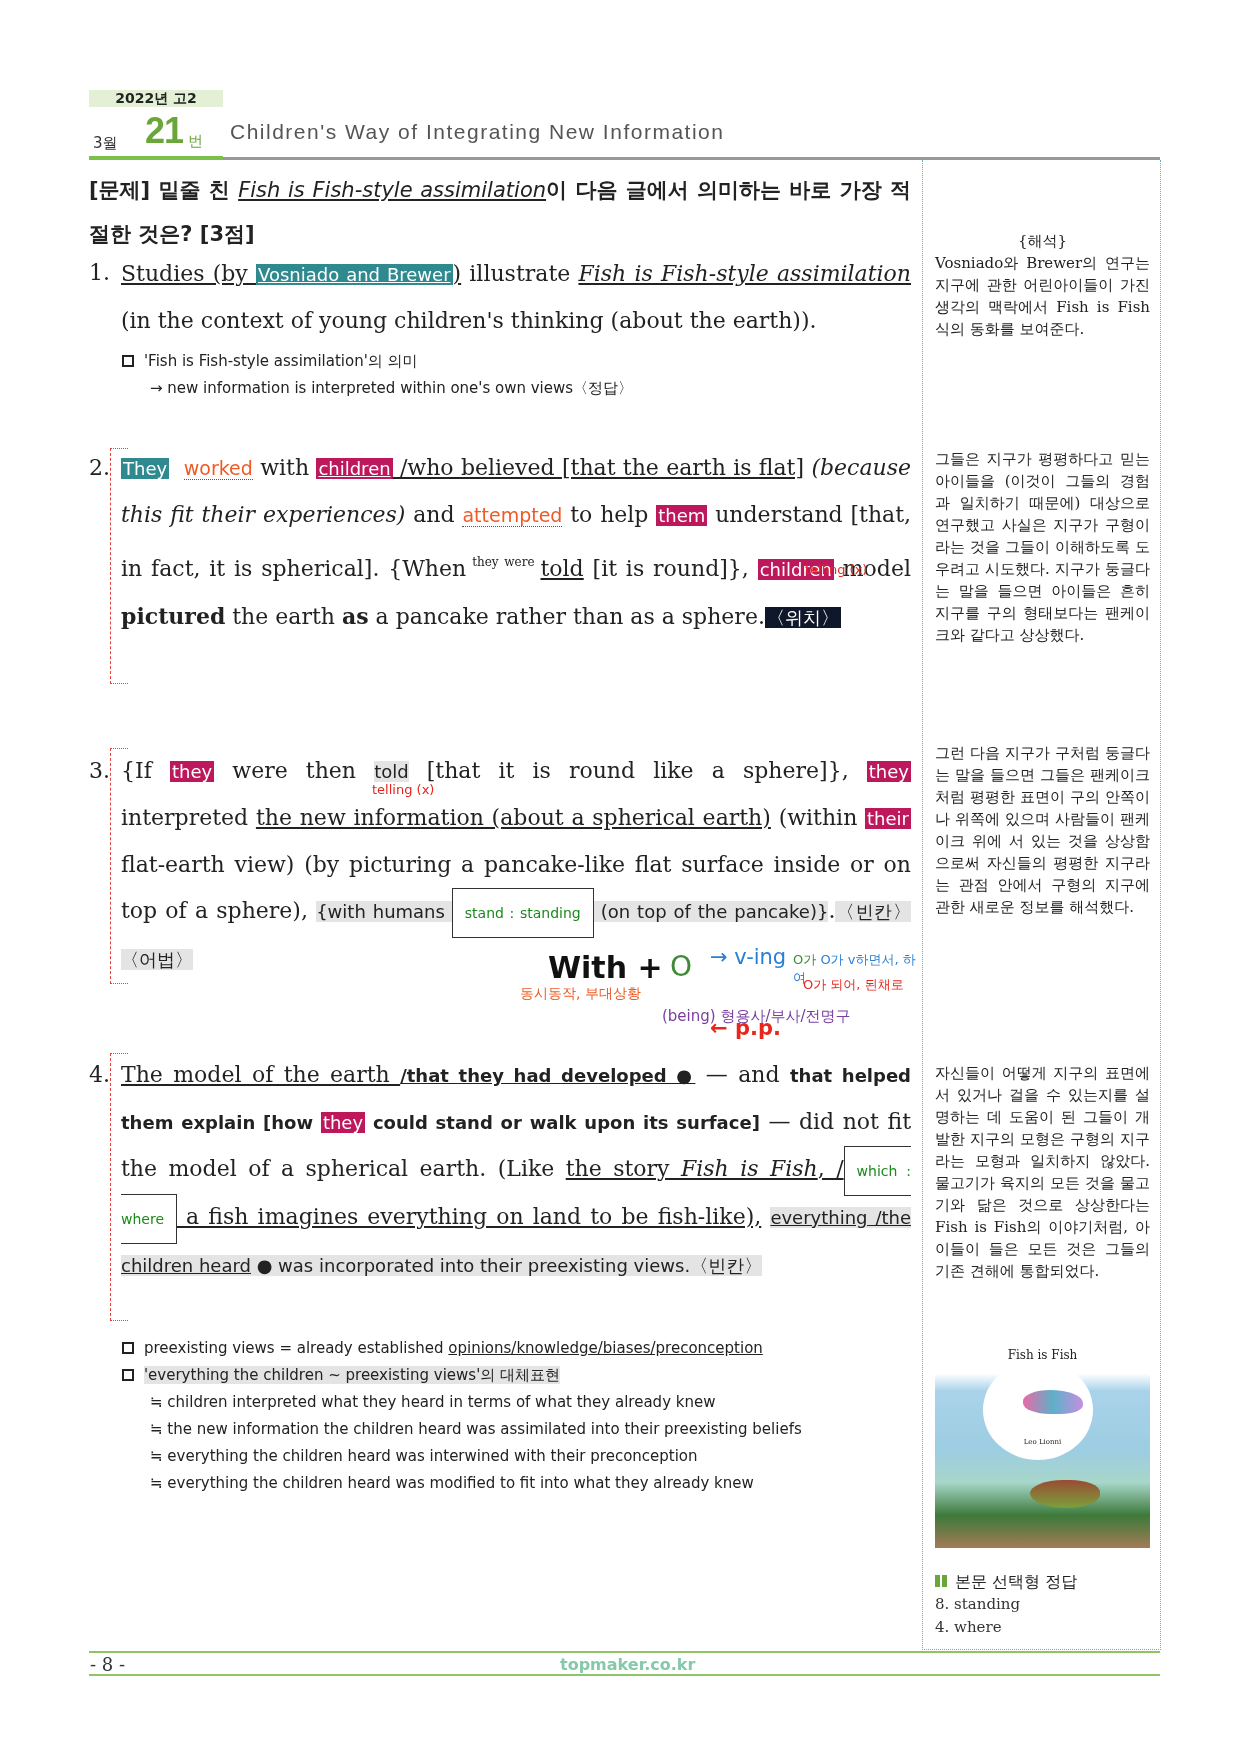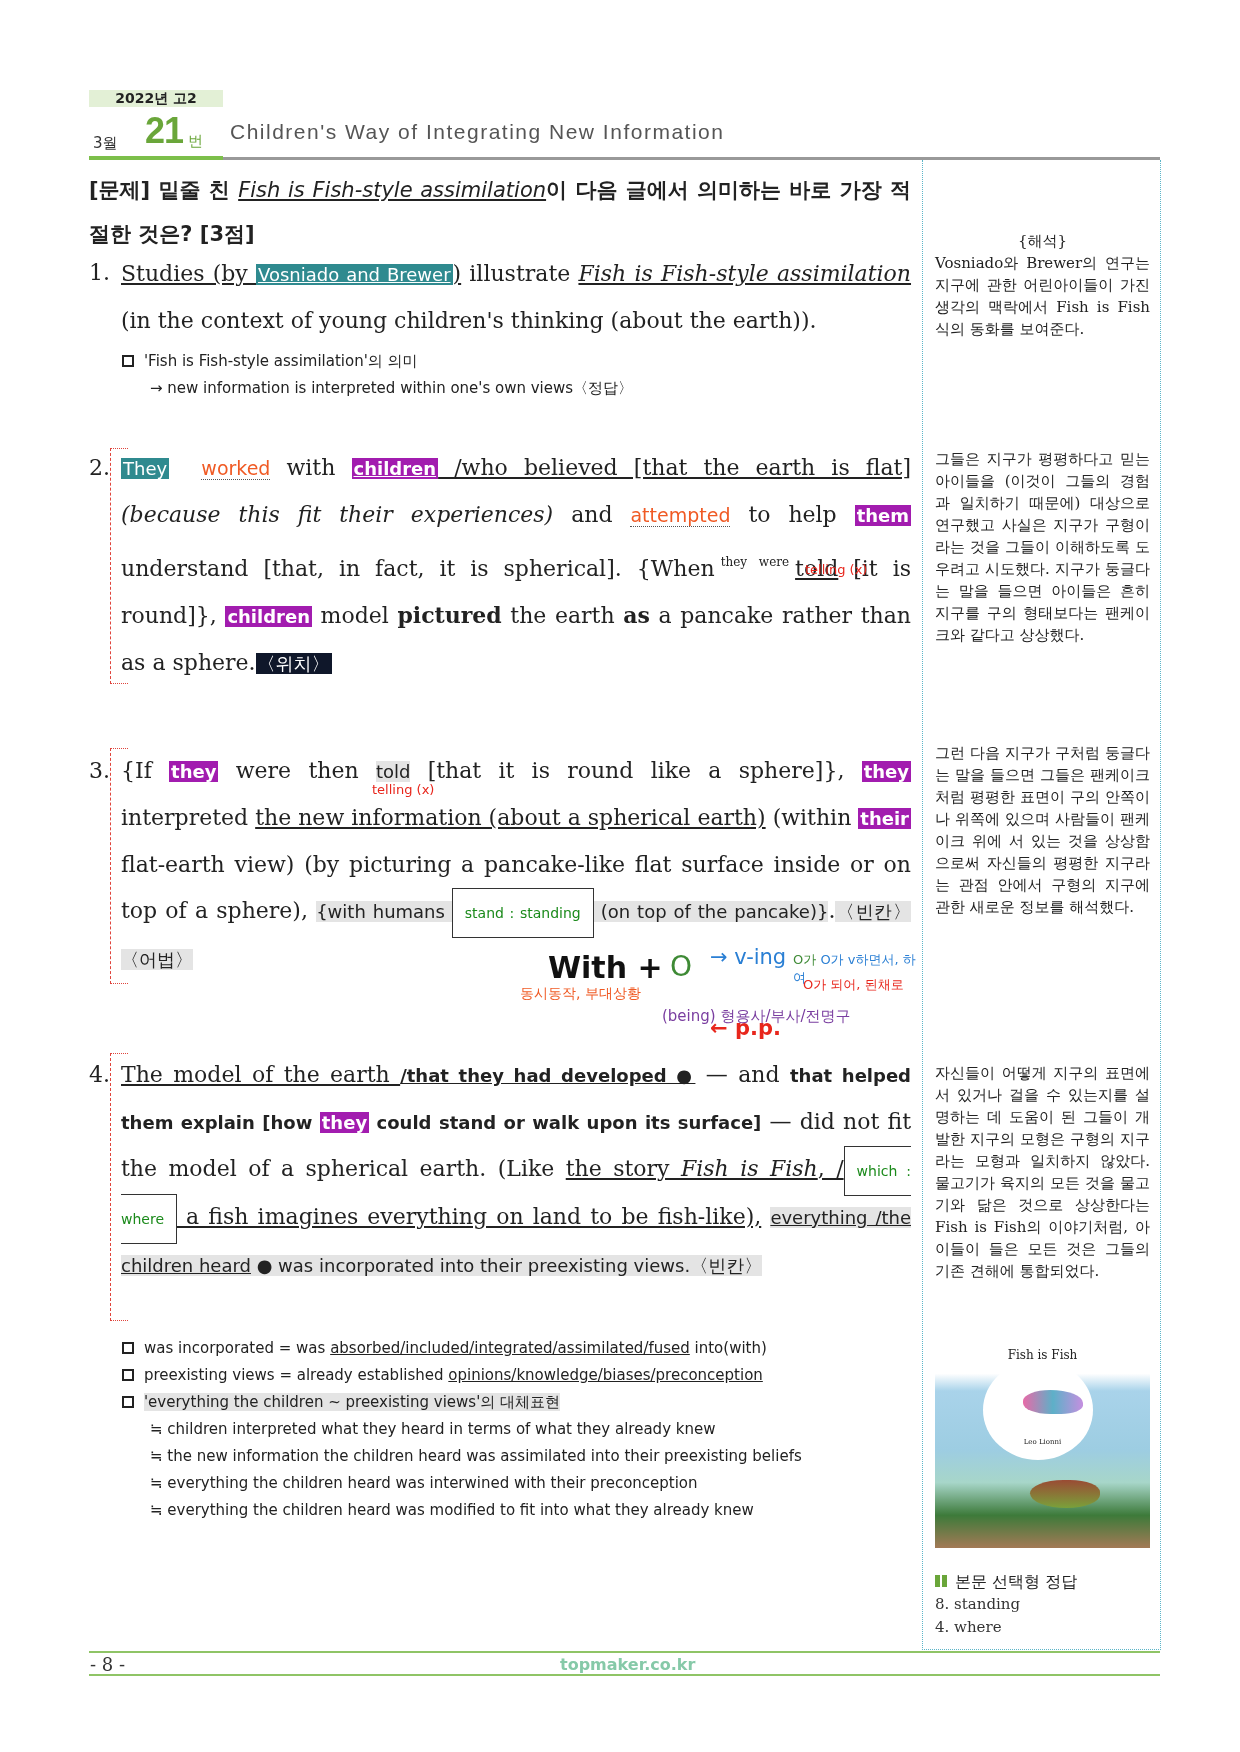--- a/index.html
+++ b/index.html
@@ -22,21 +22,21 @@
   .q { font: bold 21px/44px "DejaVu Sans", sans-serif; color: #222; top: 168px; text-align: justify; }
   .q .u { font-style: italic; text-decoration: underline; font-weight: normal; font-family: "DejaVu Sans", sans-serif; }
 
   .para { font: 22px/46px "DejaVu Serif", serif; color: #222; text-align: justify; }
   .num { position: absolute; left: 89px; font: 22px "DejaVu Serif", serif; }
   .bracket { position: absolute; left: 110px; width: 18px; border-left: 1px dashed #e0443c; }
   .bracket::before { content: ""; position: absolute; left: -1px; top: 0; width: 18px; border-top: 1px dotted #e0443c; }
   .bracket::after { content: ""; position: absolute; left: -1px; bottom: 0; width: 18px; border-top: 1px dotted #e0443c; }
 
   .hl-teal { background: #2f8a8f; color: #fff; font-family: "DejaVu Sans", sans-serif; font-size: 18px; padding: 0 2px; }
-  .hl-blue { background: #a21caf; color: #fff; font-family: "DejaVu Sans", sans-serif; font-size: 18px; padding: 0 2px; font-weight: bold; }
+  .hl-blue { background: #be185d; color: #fff; font-family: "DejaVu Sans", sans-serif; font-size: 18px; padding: 0 2px; }
   .orange { color: #f05a24; font-family: "DejaVu Sans", sans-serif; font-size: 19px; border-bottom: 1px dotted #555; }
   .hand { font-family: "DejaVu Sans", sans-serif; font-size: 18px; }
   .gray-bg { background: #e4e4e4; }
   .und { text-decoration: underline; }
   .ital { font-style: italic; }
   .redtag { background: #0f172a; color: #fff; font-family: "DejaVu Sans", sans-serif; font-size: 18px; padding: 0 2px; }
   .sup { font-size: 12px; vertical-align: 10px; margin: 0 6px; }
   .telling { position: absolute; font: 13px "DejaVu Sans", sans-serif; color: #e8261c; }
   .boxg { border: 1px solid #333; color: #1b8a1b; font-family: "DejaVu Sans", sans-serif; font-size: 14px; padding: 16px 12px; }
 
@@ -146,21 +146,20 @@
 </div>
 
 <div class="num" style="top:1062px;">4.</div>
 <div class="bracket" style="top:1053px; height:268px;"></div>
 <div class="main para" style="left:121px; width:790px; top:1052px;">
   <span class="und">The model of the earth </span><span class="hand und" style="font-weight:bold">/that they had developed ●</span><span> — and </span><span class="hand" style="font-weight:bold">that helped them explain [how </span><span class="hl-blue">they</span><span class="hand" style="font-weight:bold"> could stand or walk upon its surface]</span><span> — did not fit the model of a spherical earth. (Like </span><span class="und">the story </span><span class="und ital">Fish is Fish</span><span class="und">, /</span><span class="boxg">which : where</span><span class="und"> a fish imagines everything on land to be fish-like),</span>
   <span class="hand gray-bg und">everything /the children heard</span><span class="hand gray-bg"> ● was incorporated into their preexisting views.</span><span class="hand gray-bg">〈빈칸〉</span>
 </div>
 
 <div class="note" style="top:1335px;">
-  <div><span class="sq"></span><span>was incorporated = was </span><span class="und">absorbed/included/integrated/assimilated/fused</span><span> into(with)</span></div>
   <div><span class="sq"></span><span>preexisting views = already established </span><span class="und">opinions/knowledge/biases/preconception</span></div>
   <div><span class="sq"></span><span class="gray-bg">'everything the children ~ preexisting views'의 대체표현</span></div>
   <div class="ind">≒ children interpreted what they heard in terms of what they already knew</div>
   <div class="ind">≒ the new information the children heard was assimilated into their preexisting beliefs</div>
   <div class="ind">≒ everything the children heard was interwined with their preconception</div>
   <div class="ind">≒ everything the children heard was modified to fit into what they already knew</div>
 </div>
 
 <div class="ftr-top"></div>
 <div class="ftr-page">- 8 -</div>

